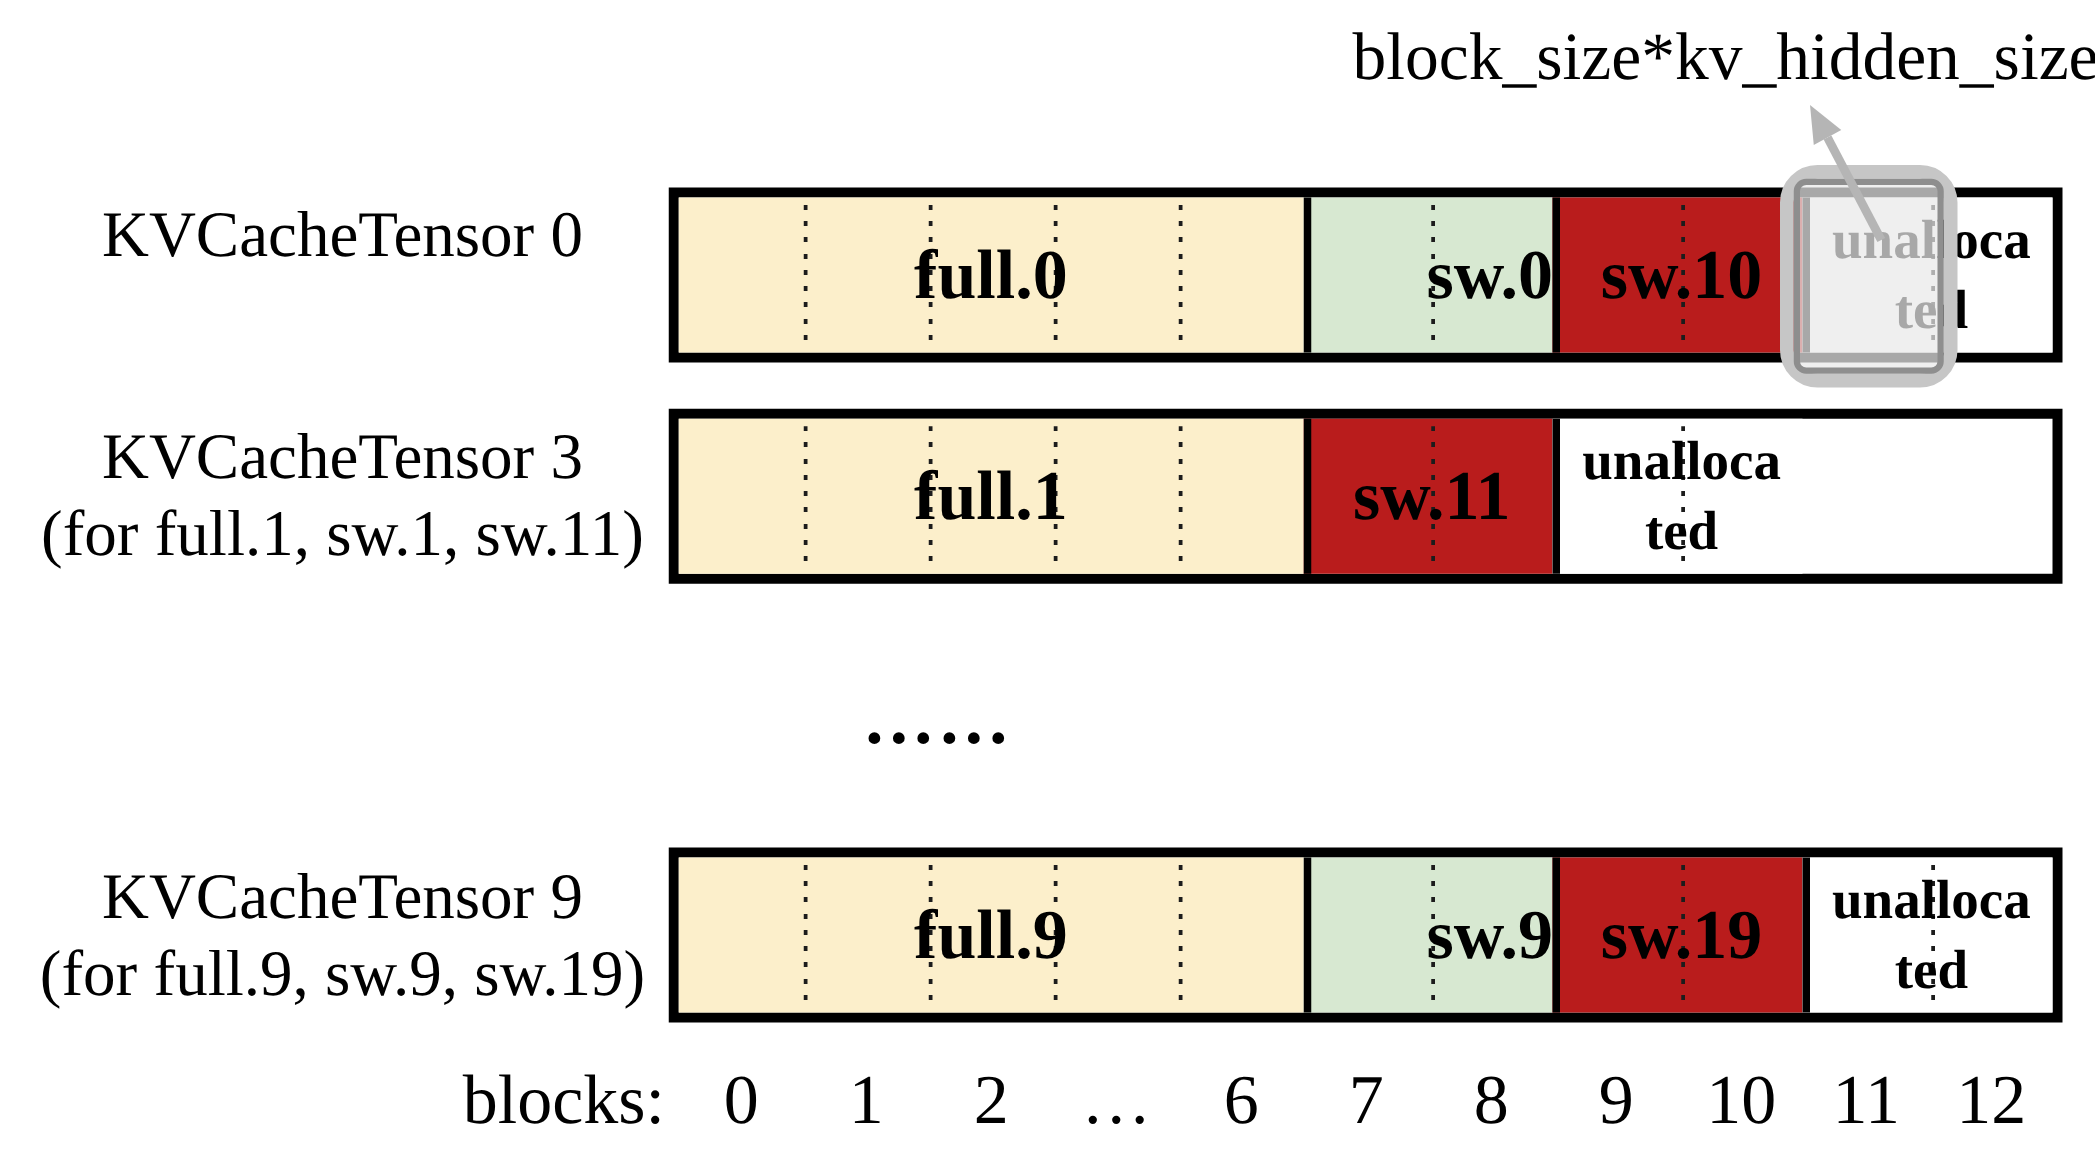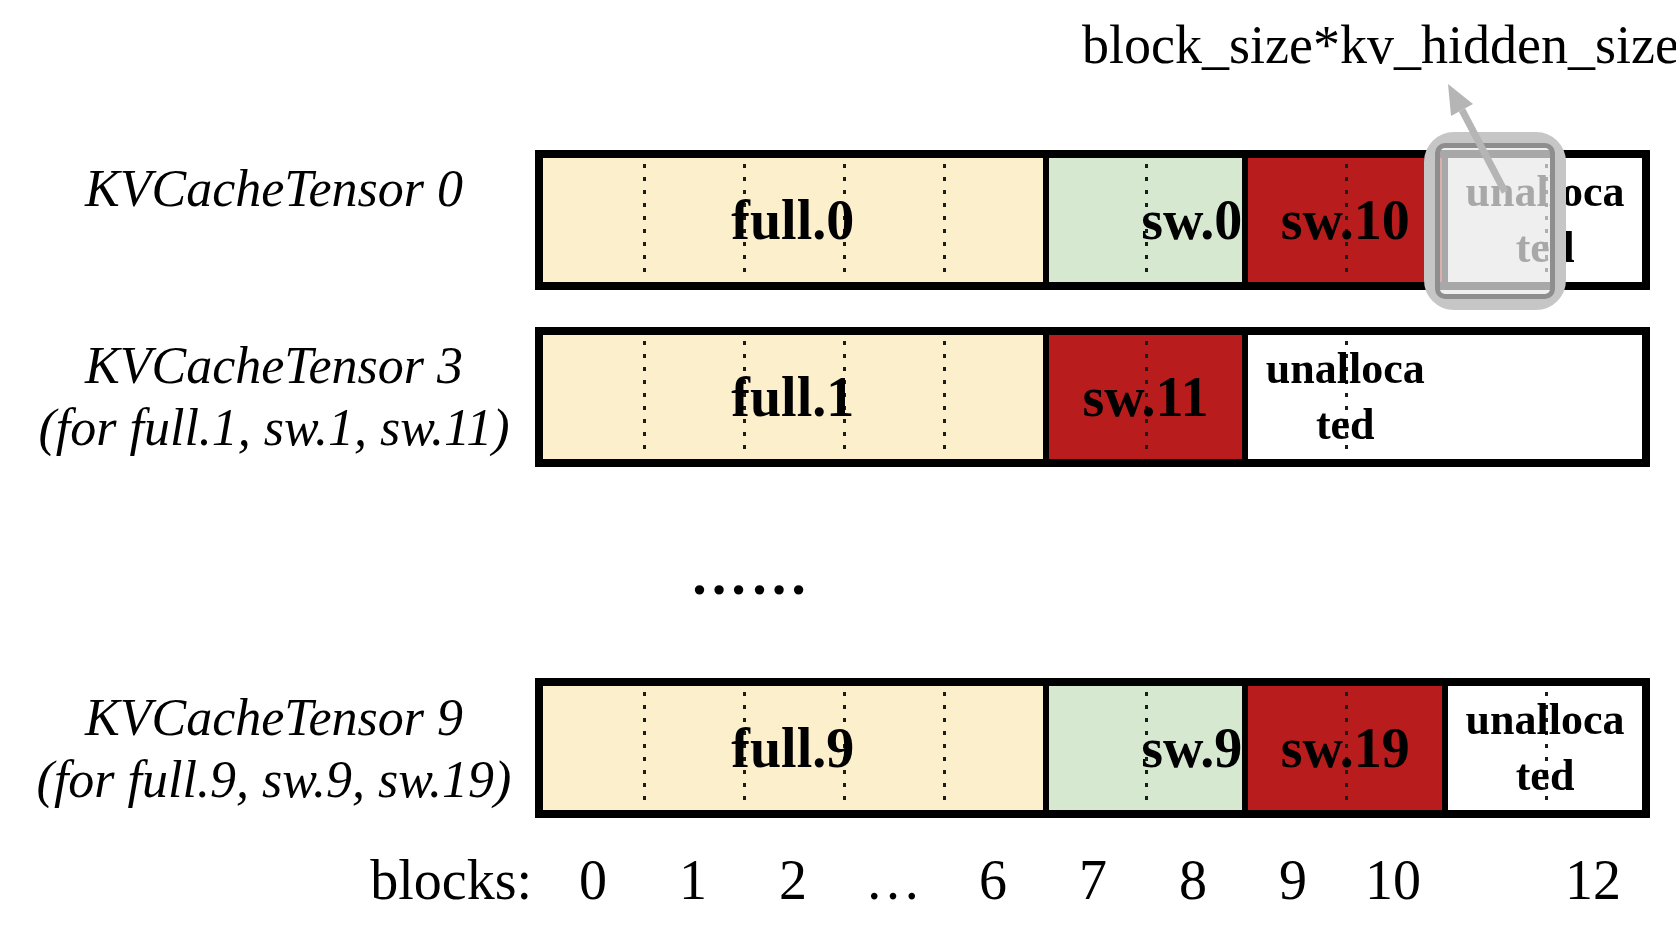--- a/index.html
+++ b/index.html
@@ -4,21 +4,21 @@
 <style>
   html,body{margin:0;padding:0;background:#fff;}
   .canvas{
     position:relative;width:1676px;height:938px;background:#ffffff;overflow:hidden;
     font-family:"Liberation Serif","DejaVu Serif",serif;color:#000;border-radius:31px;
   }
   
   .annotation{position:absolute;top:14px;left:1082px;font-size:54px;white-space:nowrap;}
   .arrow-svg{position:absolute;left:1400px;top:70px;width:140px;height:140px;overflow:visible;z-index:6;}
   
-  .row-label{position:absolute;left:18px;width:512px;text-align:center;font-size:52px;line-height:62px;font-style:italic;}
+  .row-label{position:absolute;left:18px;width:512px;text-align:center;font-size:52px;line-height:62px;}
   
   .bar{position:absolute;left:535px;width:1115px;height:140px;border:8px solid #000;
        box-sizing:border-box;display:flex;background:#fff;}
   .seg{position:relative;height:100%;display:flex;align-items:center;justify-content:center;box-sizing:border-box;}
   .seg + .seg{border-left:6px solid #000;}
   .seg-full{width:45.4545%;background:#FCEFCB;}
   .seg-sw-low{width:18.1818%;background:#D7E8D1;justify-content:flex-end;}
   .seg-sw-high{width:18.1818%;background:#b91c1c;align-items:center;}
   .seg-un{width:18.1818%;background:#ffffff;}
   .seg-label{position:relative;z-index:2;font-weight:bold;font-size:56px;}
@@ -139,15 +139,16 @@
   <div class="blocks-label">blocks:</div>
   <span class="axis-tick" style="left:543px">0</span>
   <span class="axis-tick" style="left:643px">1</span>
   <span class="axis-tick" style="left:743px">2</span>
   <span class="axis-tick" style="left:843px">…</span>
   <span class="axis-tick" style="left:943px">6</span>
   <span class="axis-tick" style="left:1043px">7</span>
   <span class="axis-tick" style="left:1143px">8</span>
   <span class="axis-tick" style="left:1243px">9</span>
   <span class="axis-tick" style="left:1343px">10</span>
+  <span class="axis-tick" style="left:1443px">11</span>
   <span class="axis-tick" style="left:1543px">12</span>
 
 </div>
 
 </body></html>

